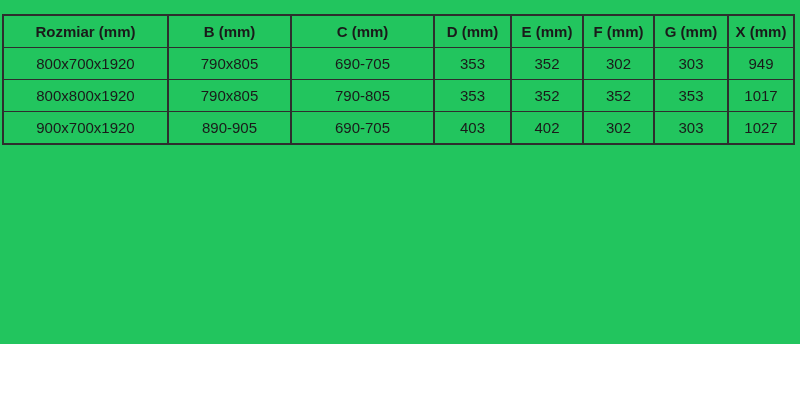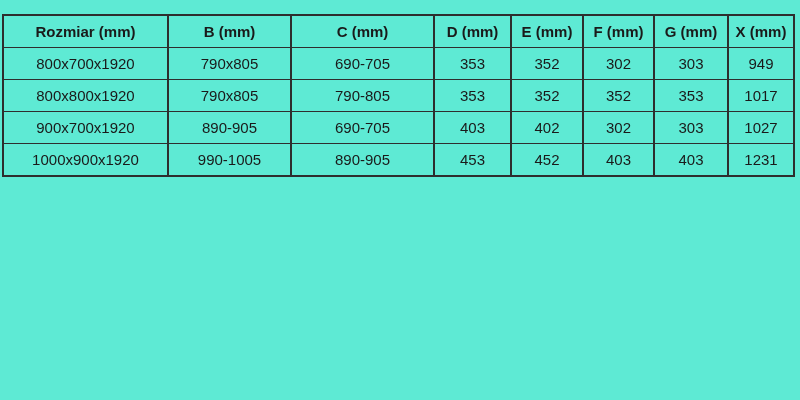--- a/index.html
+++ b/index.html
@@ -6,23 +6,23 @@
     margin: 0;
     padding: 0;
     background: #ffffff;
     width: 800px;
     height: 400px;
     overflow: hidden;
     font-family: "Liberation Sans", sans-serif;
   }
   .page {
     width: 800px;
-    height: 400px;
+    height: 344px;
     position: relative;
-    background: #5eead4;
+    background: #22c55e;
     text-decoration: underline;
   }
   table.size-table {
     position: absolute;
     left: 2px;
     top: 14px;
     border-collapse: collapse;
     table-layout: fixed;
     width: 791px;
     border: 2px solid #2e2e2e;
@@ -100,25 +100,15 @@
         <tr>
           <td>900x700x1920</td>
           <td>890-905</td>
           <td>690-705</td>
           <td>403</td>
           <td>402</td>
           <td>302</td>
           <td>303</td>
           <td>1027</td>
         </tr>
-        <tr>
-          <td>1000x900x1920</td>
-          <td>990-1005</td>
-          <td>890-905</td>
-          <td>453</td>
-          <td>452</td>
-          <td>403</td>
-          <td>403</td>
-          <td>1231</td>
-        </tr>
       </tbody>
   </table>
 </div>
 
 </body></html>

